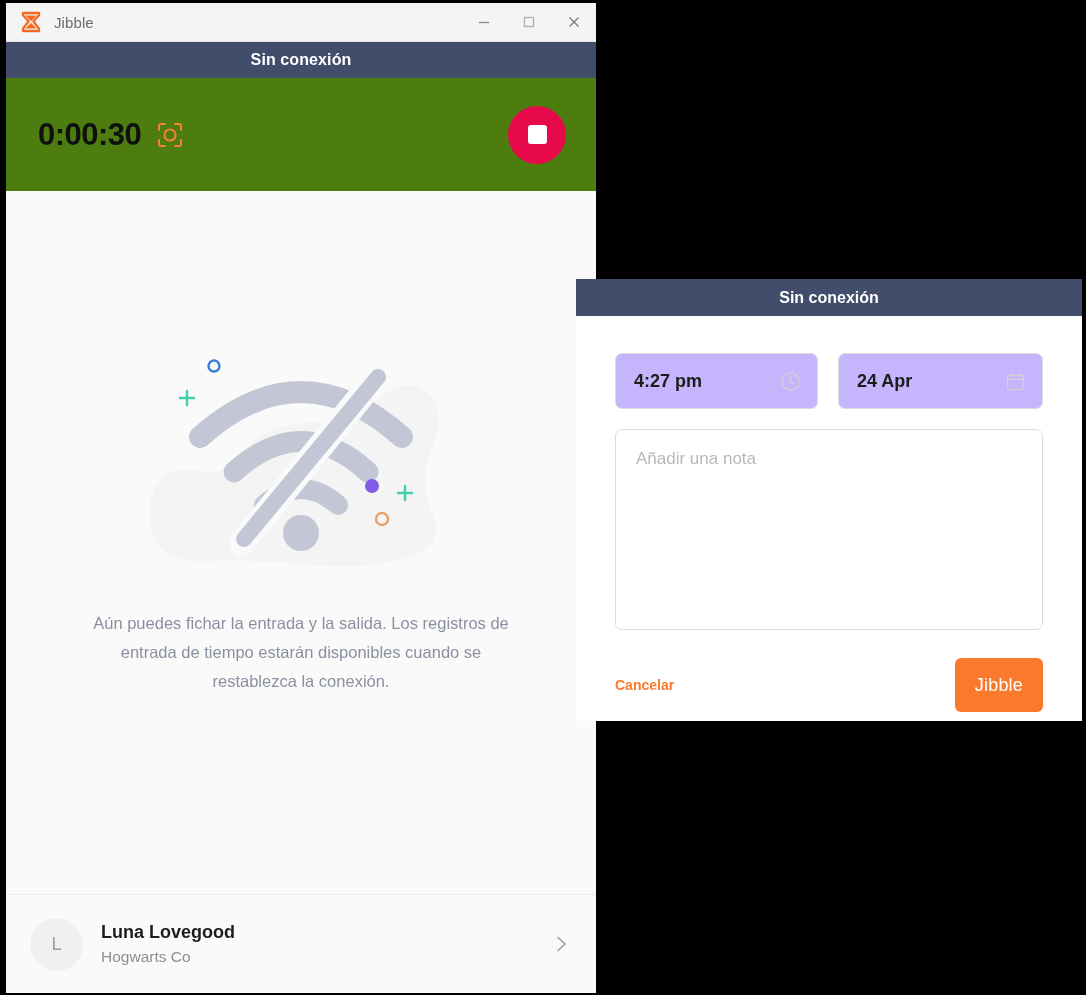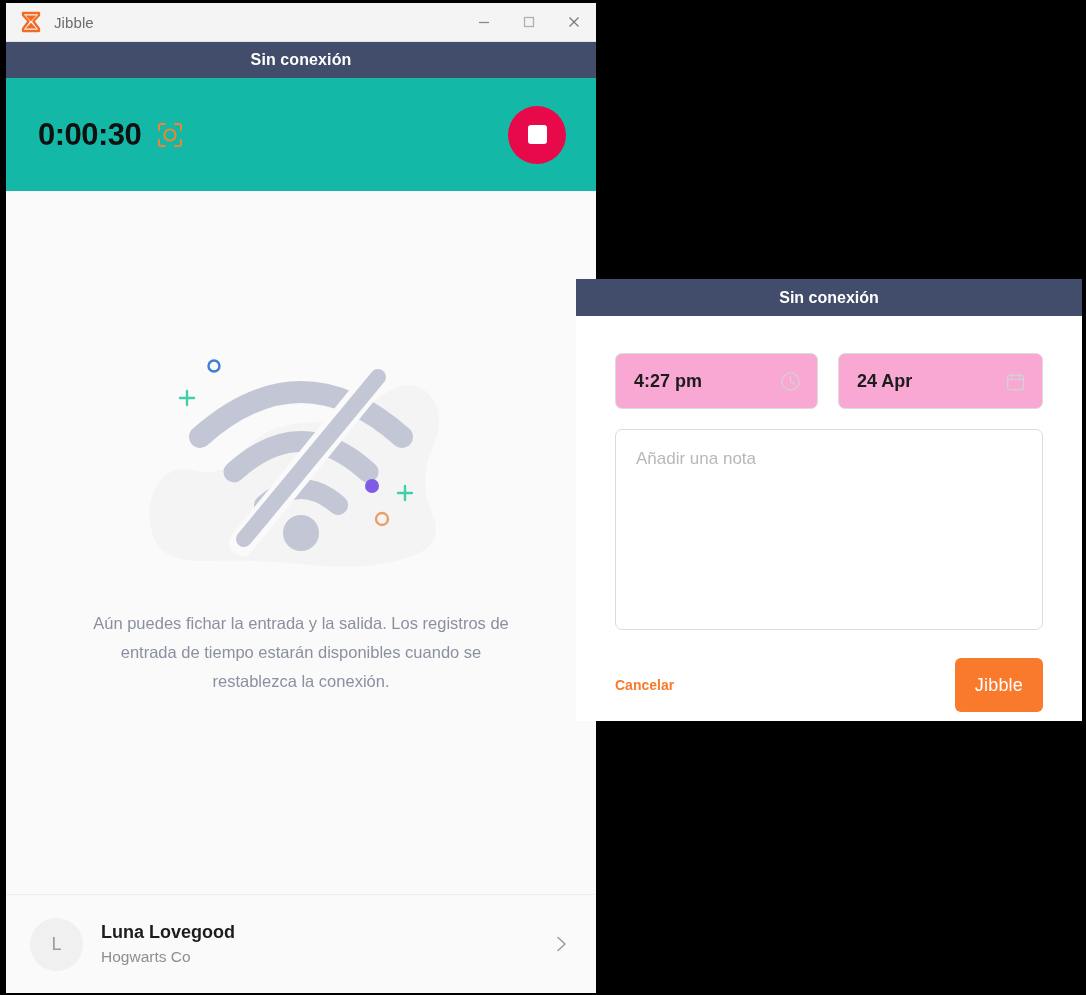--- a/index.html
+++ b/index.html
@@ -79,21 +79,21 @@
     align-items: center;
     justify-content: center;
     font-size: 16px;
     font-weight: bold;
     flex: 0 0 auto;
     letter-spacing: 0.1px;
   }
 
   .timer-row {
     height: 113px;
-    background: #14b8a6;
+    background: #4d7c0f;
     display: flex;
     align-items: center;
     padding: 0 30px 0 32px;
     flex: 0 0 auto;
     box-sizing: border-box;
   }
   .timer-value {
     font-size: 31px;
     font-weight: bold;
     color: #101010;
@@ -247,21 +247,21 @@
     gap: 20px;
   }
   .field {
     height: 56px;
     border: 1px solid #dcdcdc;
     border-radius: 7px;
     display: flex;
     align-items: center;
     padding: 0 16px 0 18px;
     box-sizing: border-box;
-    background: #f9a8d4;
+    background: #c4b5fd;
     cursor: pointer;
   }
   .field-time { width: 203px; }
   .field-date { width: 205px; }
   .field-value {
     font-size: 18px;
     font-weight: bold;
     color: #1c1c1c;
   }
   .field-spacer { flex: 1 1 auto; }

